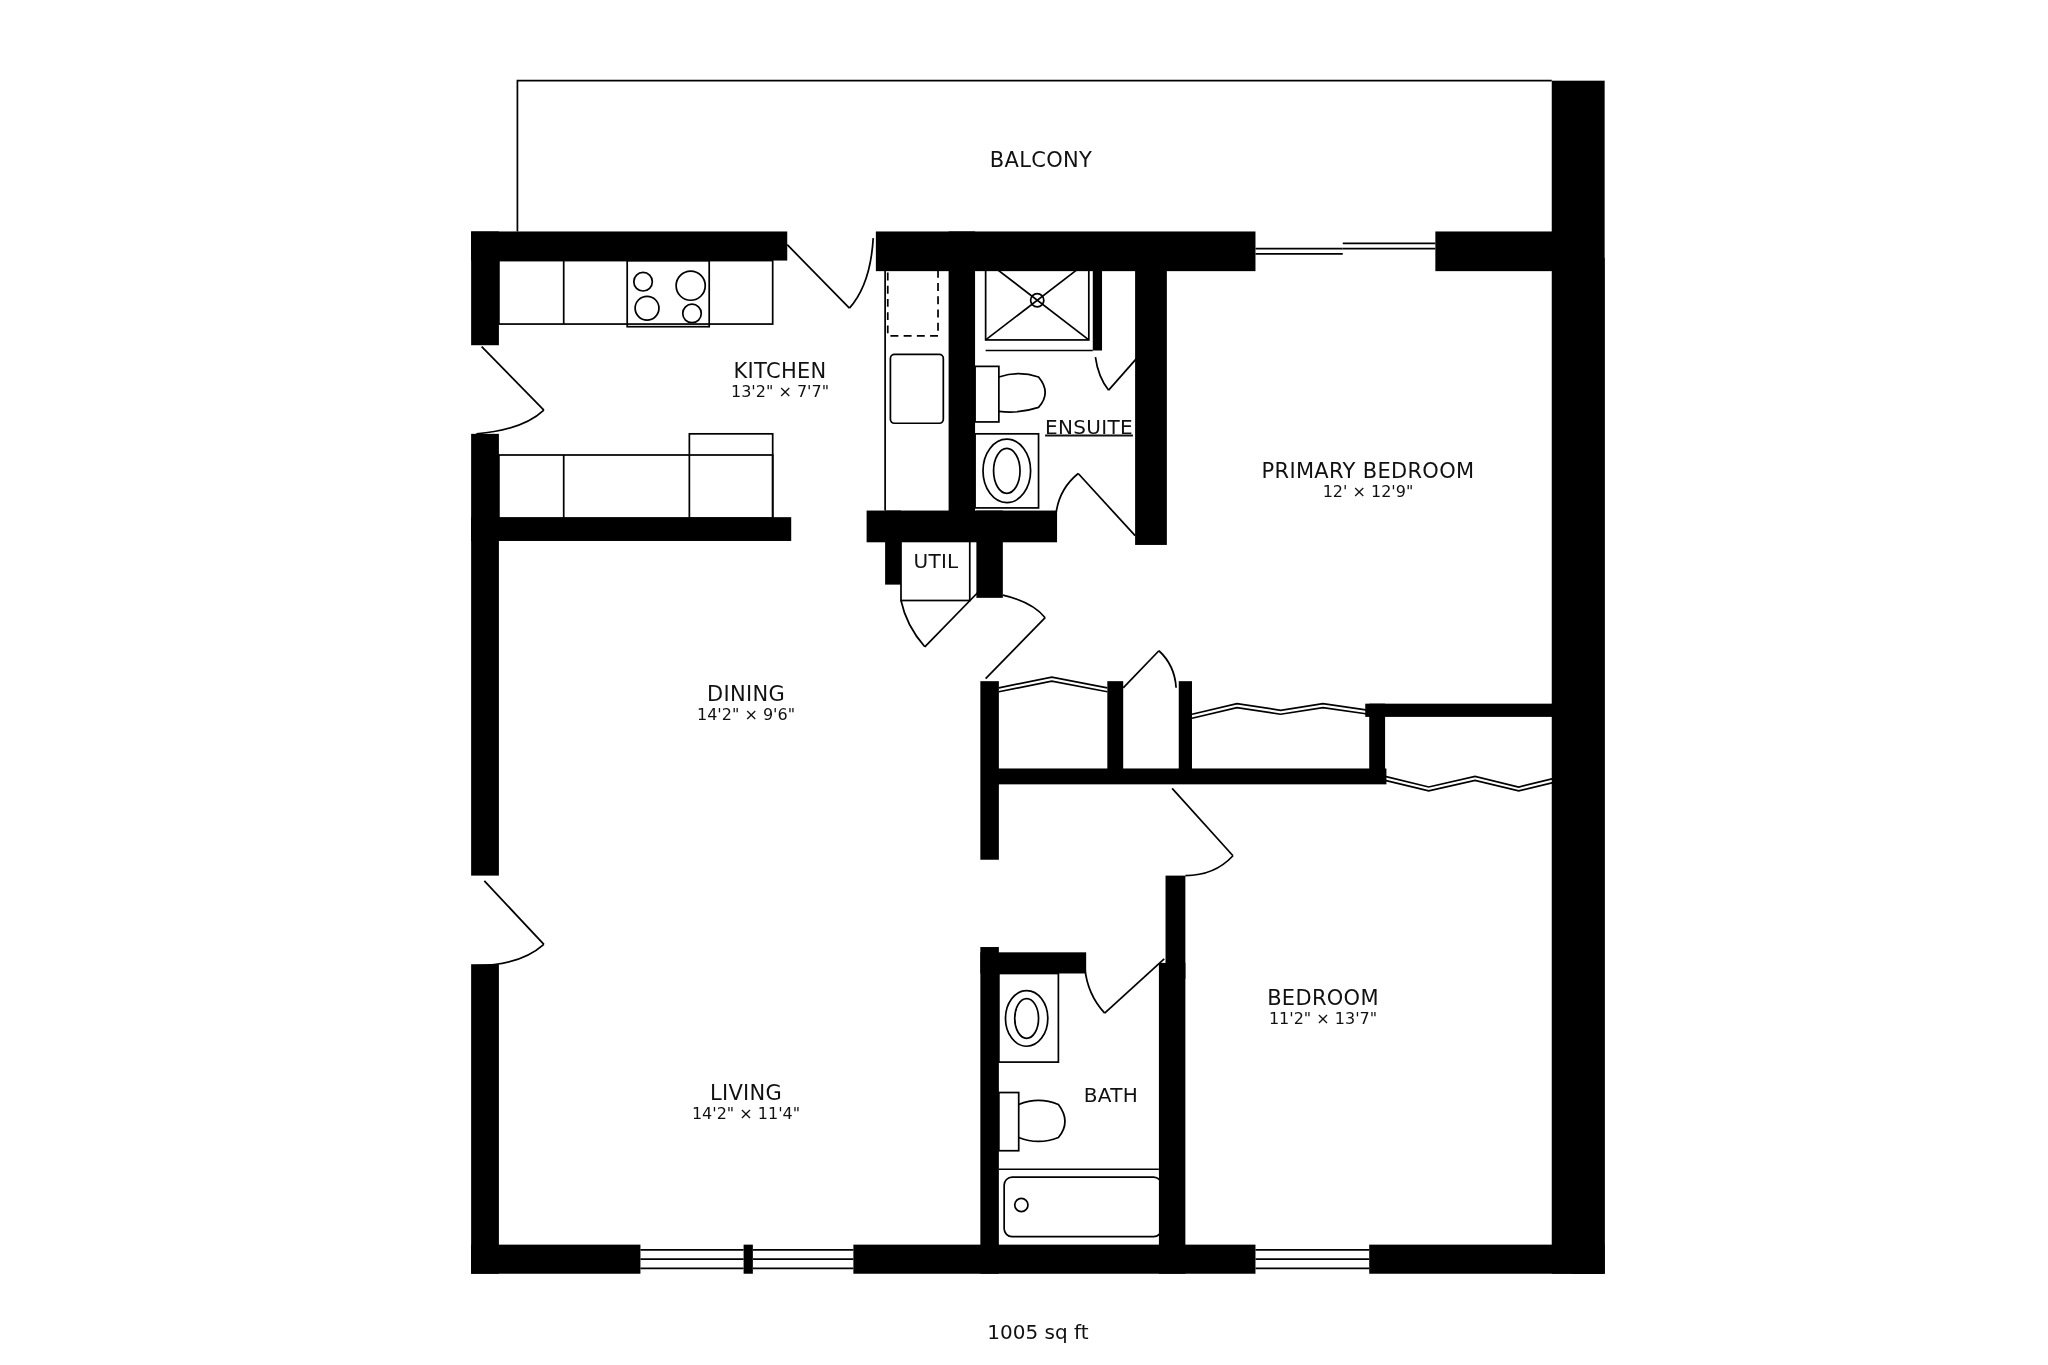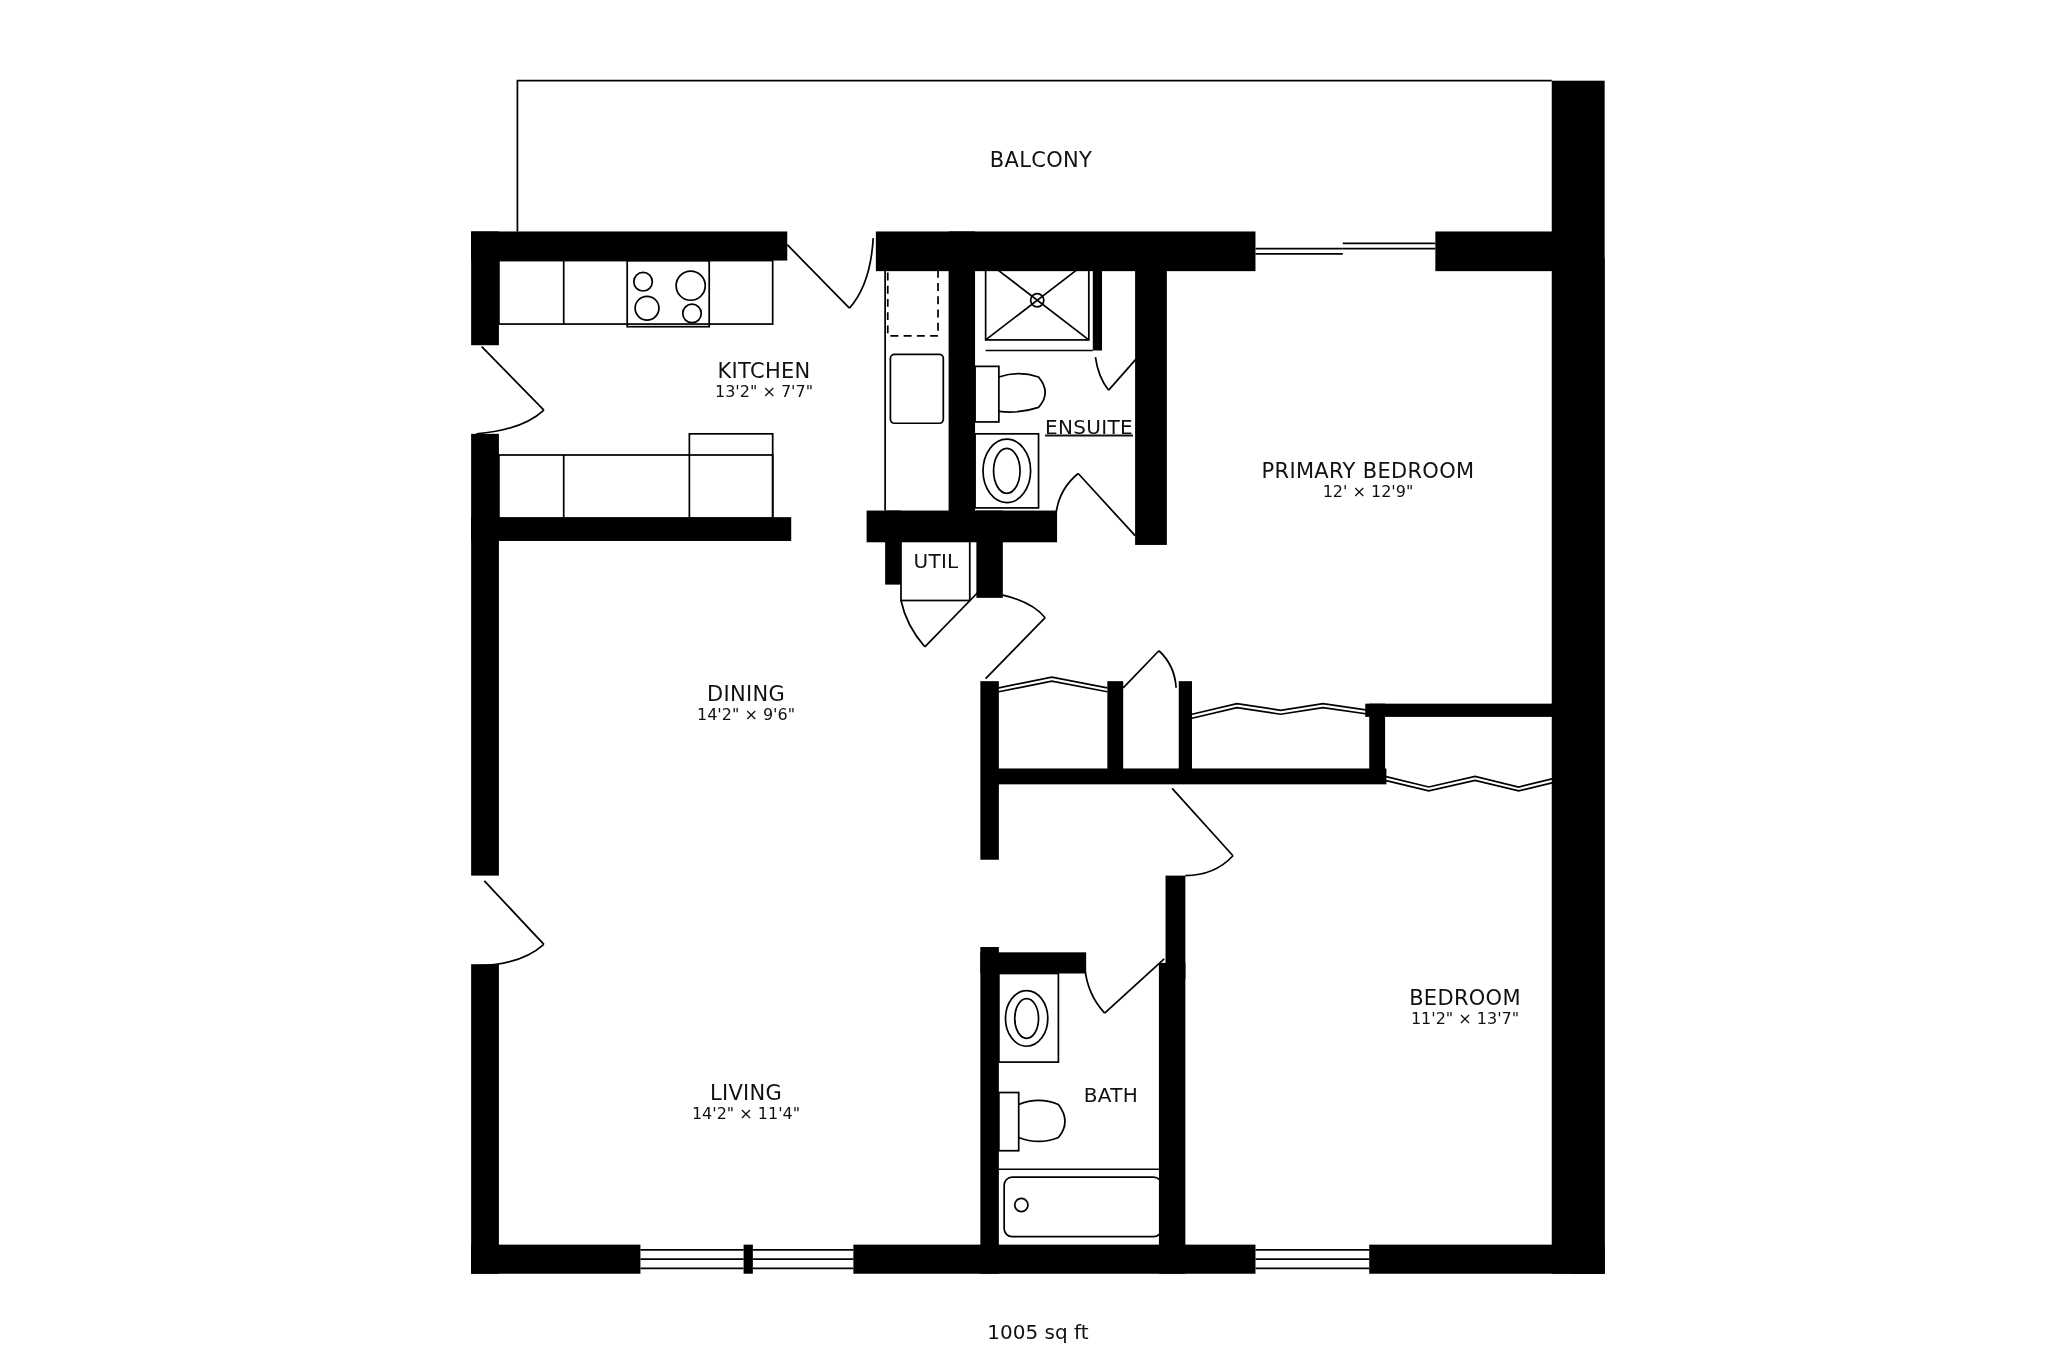--- a/index.html
+++ b/index.html
@@ -147,21 +147,21 @@
       <line x1="569" y1="959" x2="645" y2="959"></line>
     <line x1="949" y1="945" x2="1035" y2="945"></line>
       <line x1="949" y1="952" x2="1035" y2="952"></line>
       <line x1="949" y1="959" x2="1035" y2="959"></line>
   </g>
 </svg>
 
 <div class="lbl" style="left:1028px;top:160px;margin-left:13px;">
   <div class="name">BALCONY</div>
 </div>
-<div class="lbl" style="left:764px;top:380px;">
+<div class="lbl" style="left:780px;top:380px;">
   <div class="name">KITCHEN</div>
   <div class="dim">13'2" × 7'7"</div>
 </div>
 <div class="lbl small" style="left:1089px;top:427px;text-decoration:underline;">
   <div class="name">ENSUITE</div>
 </div>
 <div class="lbl" style="left:1368px;top:480px;">
   <div class="name">PRIMARY BEDROOM</div>
   <div class="dim">12' × 12'9"</div>
 </div>
@@ -172,18 +172,18 @@
   <div class="name">DINING</div>
   <div class="dim">14'2" × 9'6"</div>
 </div>
 <div class="lbl" style="left:746px;top:1102px;">
   <div class="name">LIVING</div>
   <div class="dim">14'2" × 11'4"</div>
 </div>
 <div class="lbl small" style="left:1111px;top:1095px;">
   <div class="name">BATH</div>
 </div>
-<div class="lbl" style="left:1465px;top:1007px;text-align:center;">
+<div class="lbl" style="left:1323px;top:1007px;text-align:center;">
   <div class="name">BEDROOM</div>
   <div class="dim">11'2" × 13'7"</div>
 </div>
 
 <div id="area">1005 sq ft</div>
 
 </body></html>

